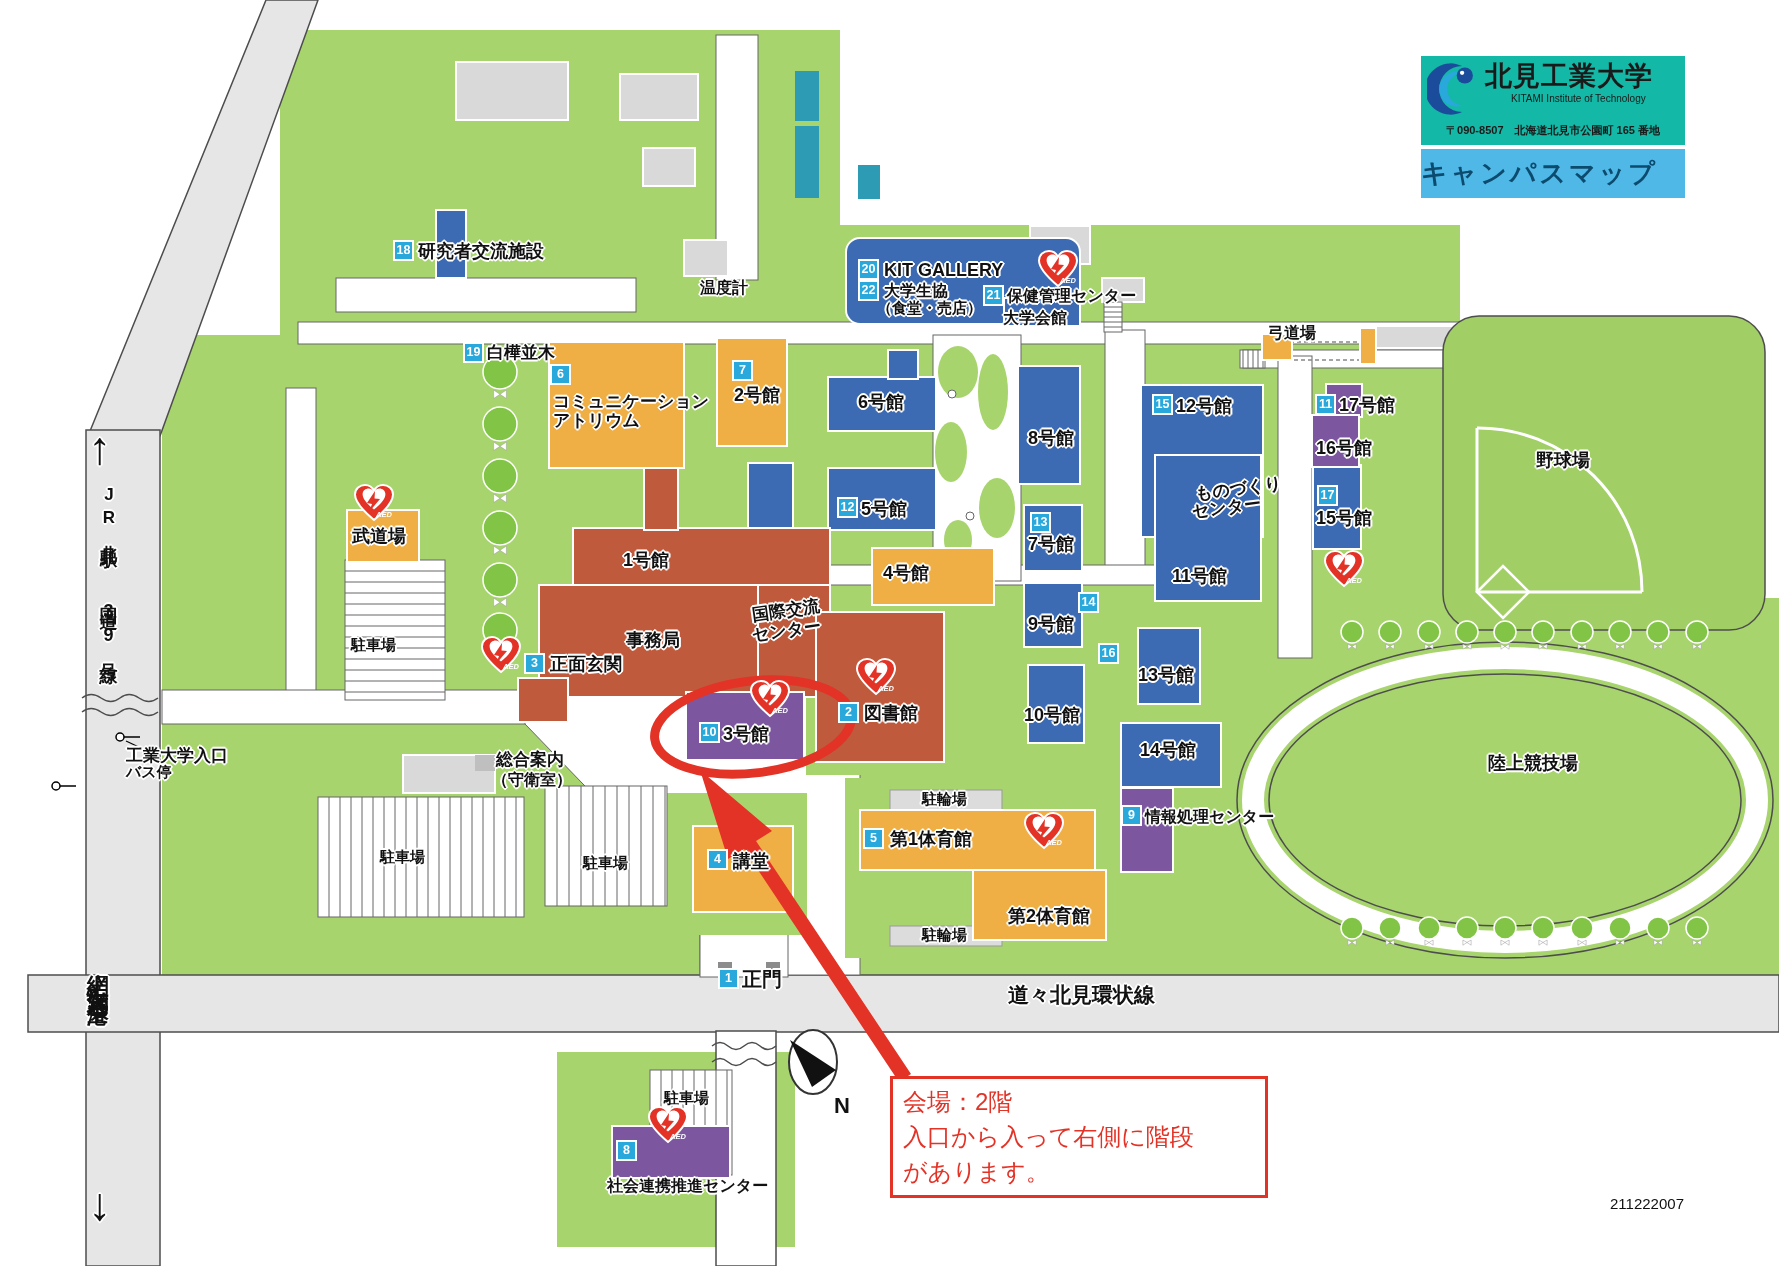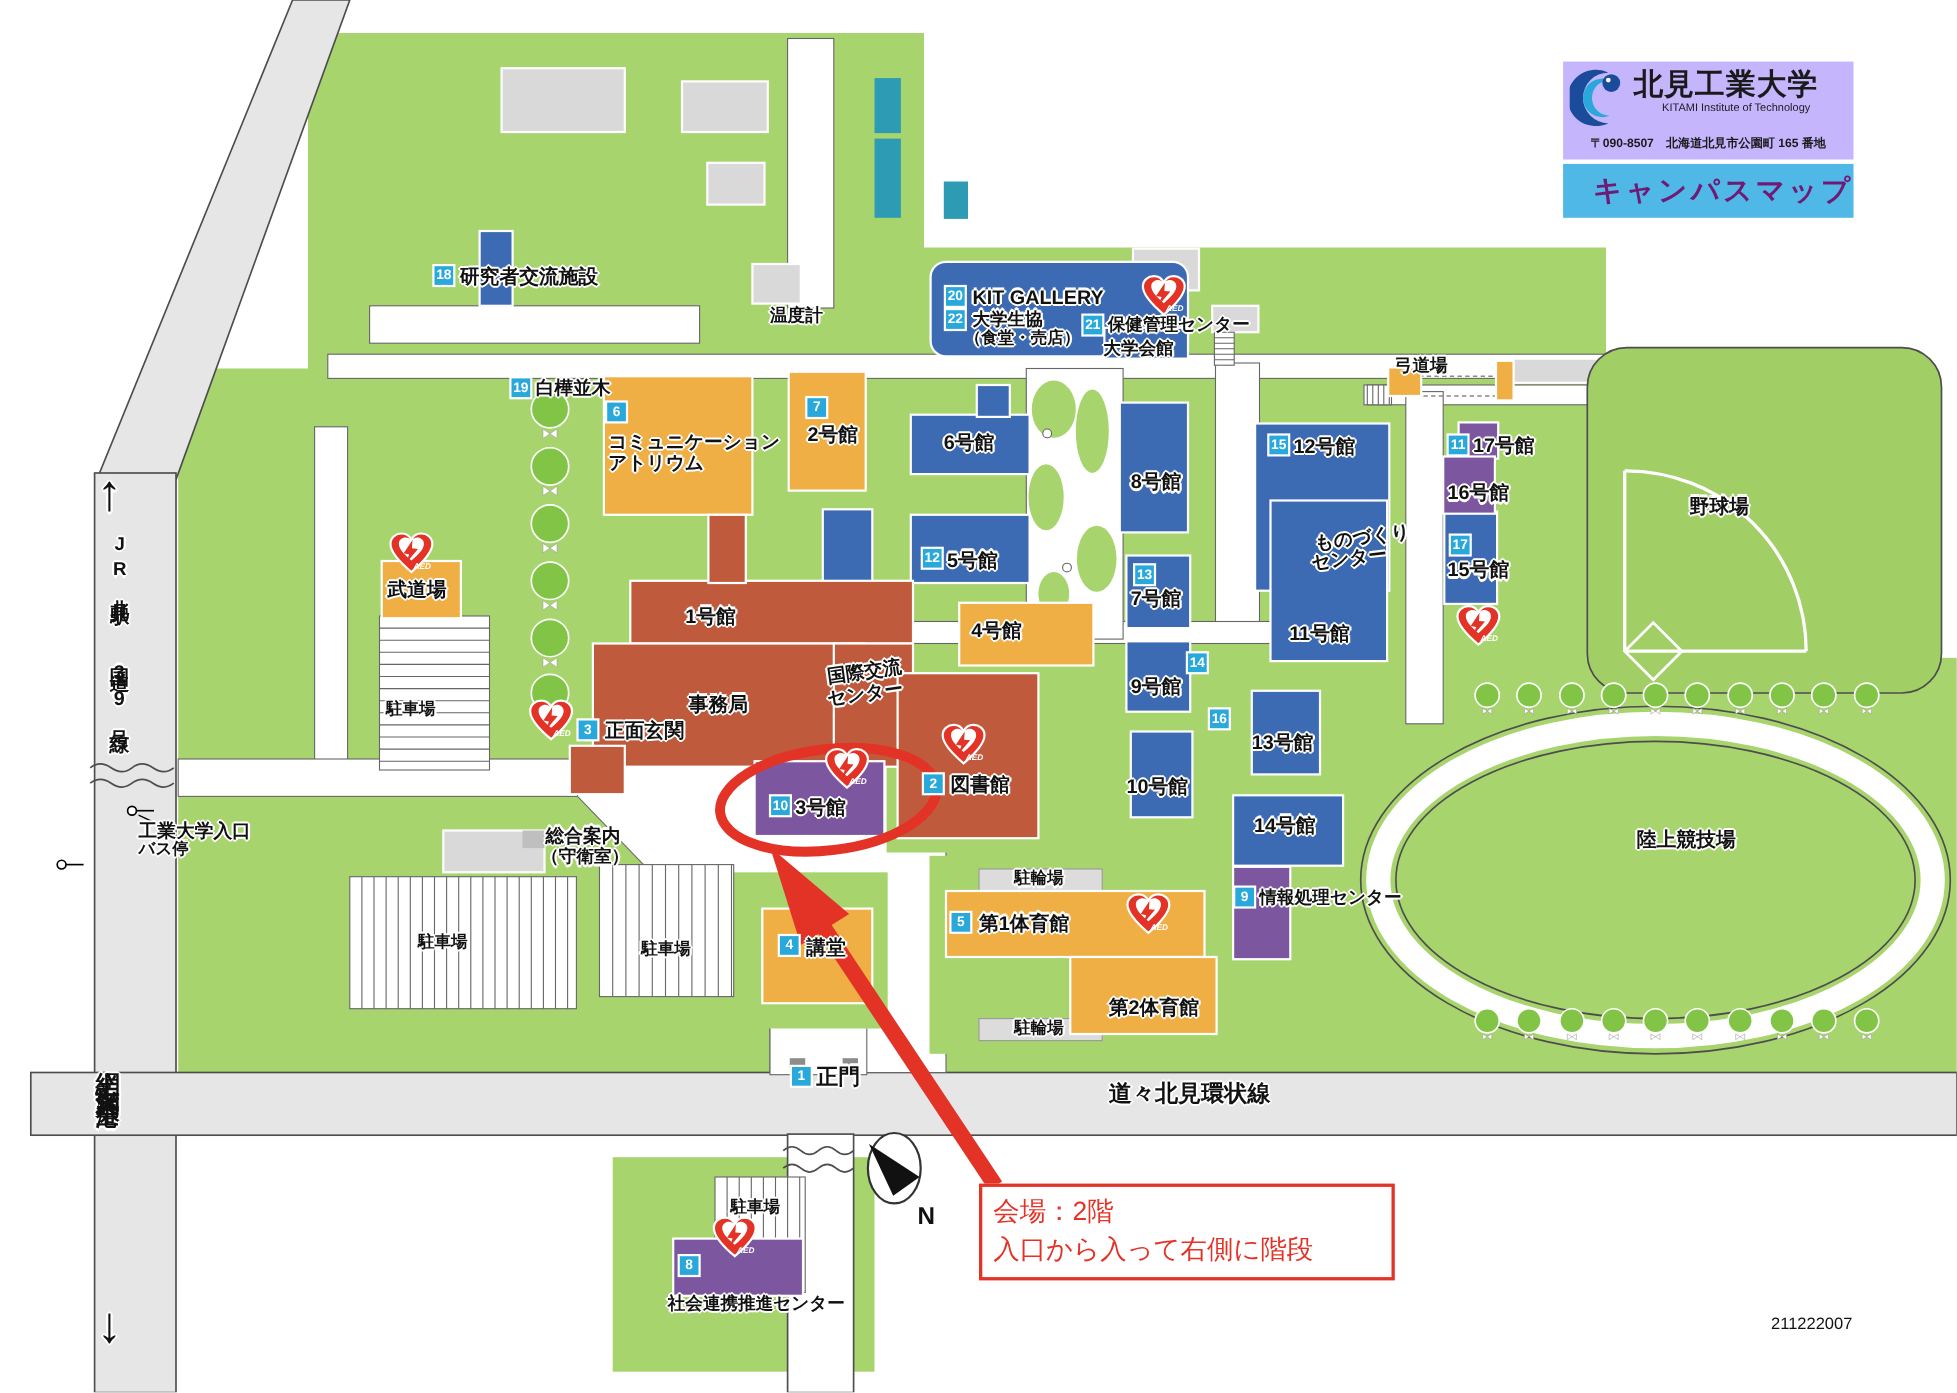--- a/index.html
+++ b/index.html
@@ -9,29 +9,29 @@
   #labels{position:absolute;left:0;top:0;width:100%;height:100%;pointer-events:none;}
   .lbl{position:absolute;font-weight:bold;color:#111;white-space:nowrap;line-height:1.08;
        text-shadow:-2px 0 0 #fff,2px 0 0 #fff,0 -2px 0 #fff,0 2px 0 #fff,
                    -1px -1px 0 #fff,1px 1px 0 #fff,-1px 1px 0 #fff,1px -1px 0 #fff;}
   .lbl.nohalo{text-shadow:none;font-weight:normal;}
   .lbl.v{writing-mode:vertical-rl;text-orientation:upright;letter-spacing:4px;}
   .badge{position:absolute;width:17px;height:17px;background:#29A8DC;color:#fff;
          font-size:12.5px;font-weight:bold;display:flex;align-items:center;justify-content:center;
          box-shadow:0 0 0 2px #fff;line-height:1;}
   .logo-wrap{position:absolute;left:1421px;top:56px;width:264px;}
-  .logo-box{background:#c4b5fd;padding:6px 6px 7px 6px;}
+  .logo-box{background:#14b8a6;padding:6px 6px 7px 6px;}
   .logo-row{display:flex;align-items:flex-start;}
   .logo-mark{width:54px;height:54px;flex:0 0 54px;}
   .logo-texts{margin-left:4px;}
   .logo-title{font-size:27px;font-weight:bold;color:#1A1A1A;letter-spacing:1px;line-height:1.1;}
   .logo-sub{font-size:10px;font-weight:normal;color:#1A1A1A;margin-top:1px;margin-left:26px;}
   .logo-addr{font-size:11px;font-weight:bold;color:#1A1A1A;text-align:center;margin-top:7px;}
-  .logo-banner{margin-top:4px;background:#4FB8E7;color:#701a75;font-size:26px;font-weight:bold;
-               text-align:right;letter-spacing:3px;padding:7px 0;}
+  .logo-banner{margin-top:4px;background:#4FB8E7;color:#0c4a6e;font-size:26px;font-weight:bold;
+               text-align:left;letter-spacing:3px;padding:7px 0;}
   .note-box{position:absolute;left:890px;top:1076px;width:352px;background:#fff;
             border:3px solid #E33226;color:#E33226;font-size:24px;font-weight:500;
             line-height:1.45;padding:6px 10px;}
 </style>
 </head>
 <body>
 
 <div class="page">
   <svg id="map-svg" width="1779" height="1266" viewBox="0 0 1779 1266">
       <rect fill="#A8D46E" stroke="none" stroke-width="0" x="280" y="30" width="560" height="315"></rect>
@@ -376,14 +376,15 @@
         </div>
       </div>
       <div class="logo-addr">〒090-8507　北海道北見市公園町 165 番地</div>
     </div>
     <div class="logo-banner">キャンパスマップ</div>
   </div>
 
   <div class="note-box">
     <div>会場：2階</div>
     <div>入口から入って右側に階段</div>
+    <div>があります。</div>
   </div>
 </div>
 
 </body></html>

